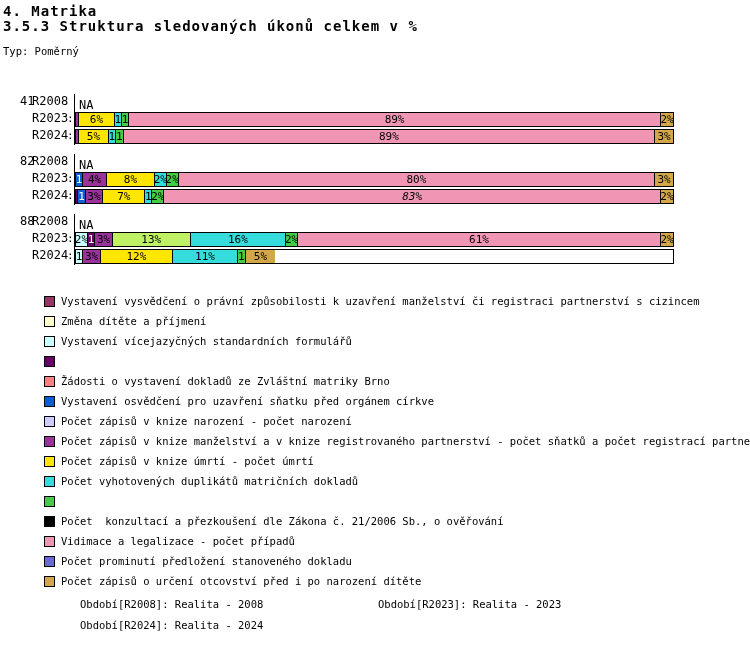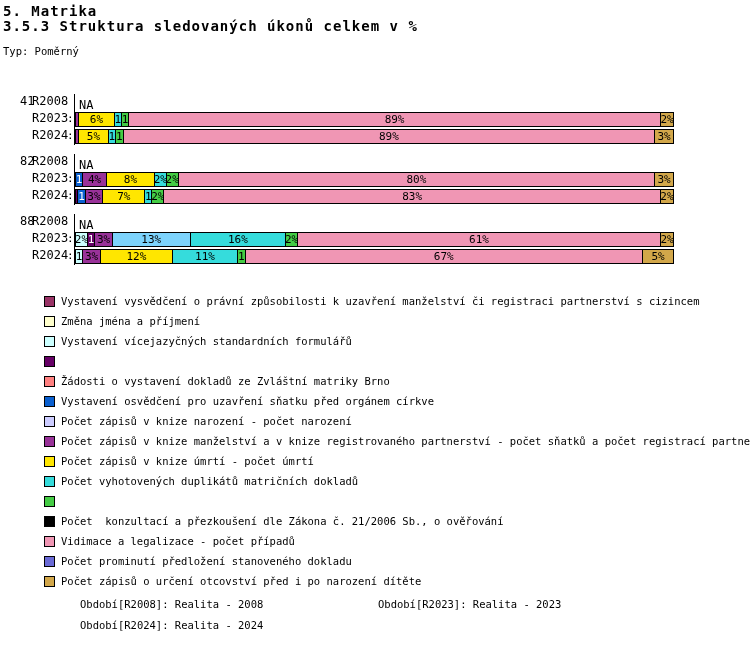--- a/index.html
+++ b/index.html
@@ -30,21 +30,21 @@
   .footer{position:absolute;left:0;top:597px;width:604px;height:42px;font-size:10.5px;}
   .footer span{position:absolute;white-space:pre;}
   .f1{left:80px;top:1px;}
   .f2{left:378px;top:1px;}
   .f3{left:80px;top:22px;}
 </style>
 </head>
 <body>
 
 <div class="canvas">
-  <div class="title">5. Matrika</div>
+  <div class="title">4. Matrika</div>
   <div class="subtitle">3.5.3 Struktura sledovaných úkonů celkem v %</div>
   <div class="typ">Typ: Poměrný</div>
 
   <div id="chart" class="chart">
       <div class="group">
         <div class="row">
           <div class="gid">41</div>
           <div class="rlabel">R2008</div>
           <div class="barcol"><div class="na">NA</div></div>
         </div>
@@ -102,74 +102,73 @@
           <div class="gid"></div>
           <div class="rlabel">R2024</div>
           <div class="barcol">
             <div class="bar">
               <div class="seg" style="width: 0.4%; background: rgb(102, 0, 102); color: rgb(255, 255, 255);"></div>
               <div class="seg" style="width: 1.2%; background: rgb(10, 96, 208); color: rgb(255, 255, 255);">1</div>
               <div class="seg" style="width: 3%; background: rgb(153, 50, 153);">3%</div>
               <div class="seg" style="width: 7%; background: rgb(255, 230, 0);">7%</div>
               <div class="seg" style="width: 1.2%; background: rgb(53, 220, 220);">1</div>
               <div class="seg" style="width: 2%; background: rgb(68, 204, 68);">2%</div>
-              <div class="seg" style="width: 83.2%; background: rgb(240, 150, 180);">83%</div>
+              <div class="seg" style="width: 83.2%; background: rgb(240, 150, 180); font-style: italic;">83%</div>
               <div class="seg" style="width: 2%; background: rgb(210, 167, 74);">2%</div>
             </div>
           </div>
         </div>
       </div>
       <div class="group">
         <div class="row">
           <div class="gid">88</div>
           <div class="rlabel">R2008</div>
           <div class="barcol"><div class="na">NA</div></div>
         </div>
         <div class="row">
           <div class="gid"></div>
           <div class="rlabel">R2023</div>
           <div class="barcol">
             <div class="bar">
               <div class="seg" style="width: 2%; background: rgb(204, 255, 255);">2%</div>
               <div class="seg" style="width: 1.2%; background: rgb(102, 0, 102); color: rgb(255, 255, 255);">1</div>
               <div class="seg" style="width: 3%; background: rgb(153, 50, 153);">3%</div>
-              <div class="seg" style="width: 13%; background: #7dd3fc;">13%</div>
+              <div class="seg" style="width: 13%; background: #bef264;">13%</div>
               <div class="seg" style="width: 16%; background: rgb(53, 220, 220);">16%</div>
               <div class="seg" style="width: 2%; background: rgb(68, 204, 68);">2%</div>
               <div class="seg" style="width: 60.8%; background: rgb(240, 150, 180);">61%</div>
               <div class="seg" style="width: 2%; background: rgb(210, 167, 74);">2%</div>
             </div>
           </div>
         </div>
         <div class="row">
           <div class="gid"></div>
           <div class="rlabel">R2024</div>
           <div class="barcol">
             <div class="bar">
               <div class="seg" style="width: 1.2%; background: rgb(204, 255, 255);">1</div>
               <div class="seg" style="width: 3%; background: rgb(153, 50, 153);">3%</div>
               <div class="seg" style="width: 12%; background: rgb(255, 230, 0);">12%</div>
               <div class="seg" style="width: 11%; background: rgb(53, 220, 220);">11%</div>
               <div class="seg" style="width: 1.2%; background: rgb(68, 204, 68);">1</div>
-              <div class="seg" style="width: 66.6%; background: rgb(240, 150, 180);">67%</div>
               <div class="seg" style="width: 5%; background: rgb(210, 167, 74);">5%</div>
             </div>
           </div>
         </div>
       </div>
     </div>
 
   <div id="legend" class="legend">
       <div class="litem">
         <div class="lsw" style="background: rgb(153, 51, 102);"></div>
         <div class="ltext">Vystavení vysvědčení o právní způsobilosti k uzavření manželství či registraci partnerství s cizincem</div>
       </div>
       <div class="litem">
         <div class="lsw" style="background: rgb(255, 255, 204);"></div>
-        <div class="ltext">Změna jména a příjmení</div>
+        <div class="ltext">Změna dítěte a příjmení</div>
       </div>
       <div class="litem">
         <div class="lsw" style="background: rgb(204, 255, 255);"></div>
         <div class="ltext">Vystavení vícejazyčných standardních formulářů</div>
       </div>
       <div class="litem">
         <div class="lsw" style="background: rgb(102, 0, 102);"></div>
       </div>
       <div class="litem">
         <div class="lsw" style="background: rgb(255, 128, 128);"></div>

